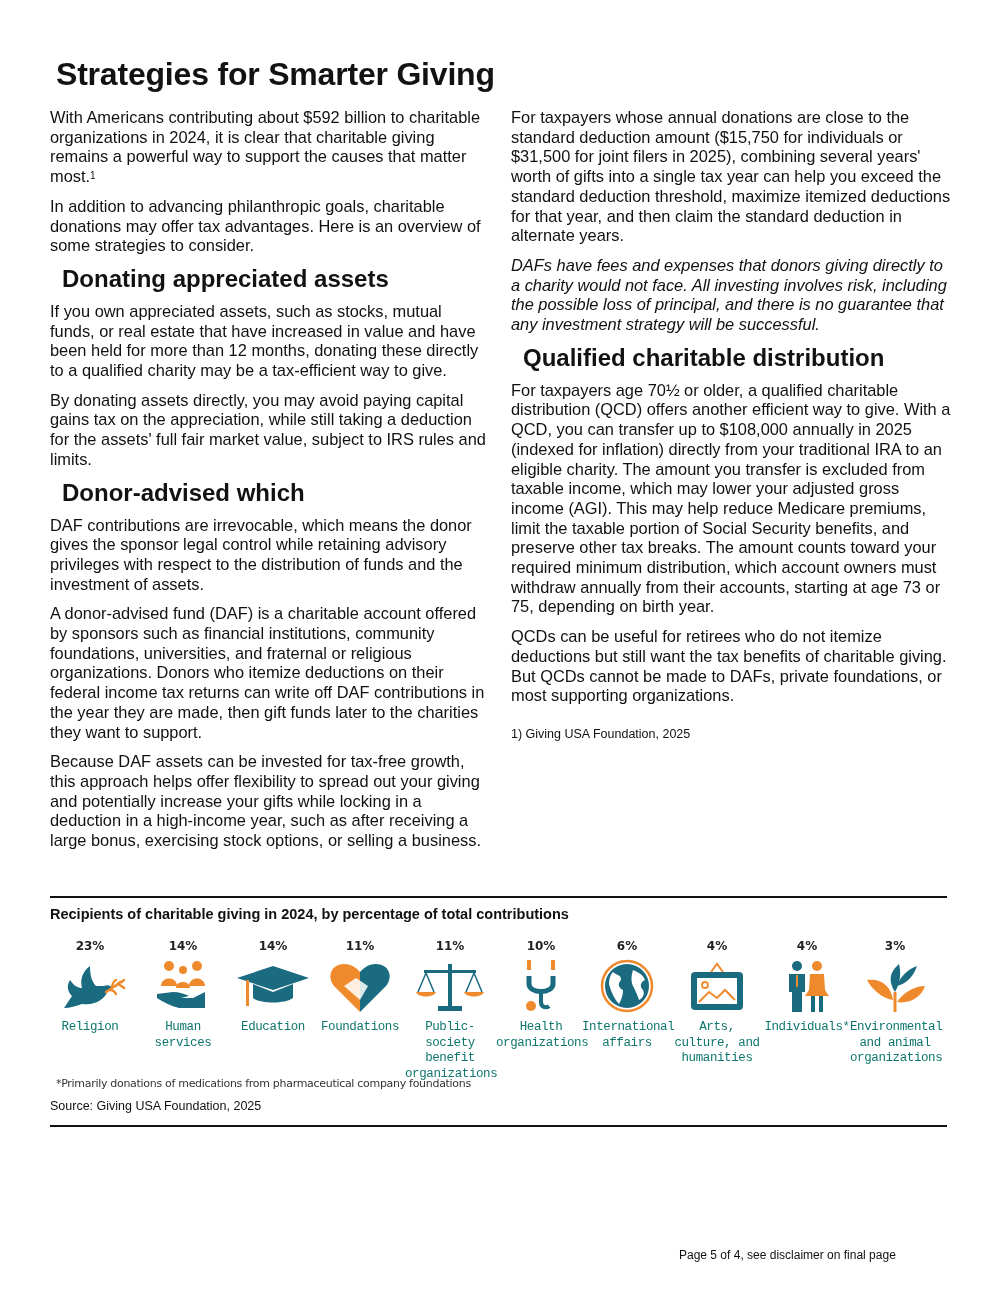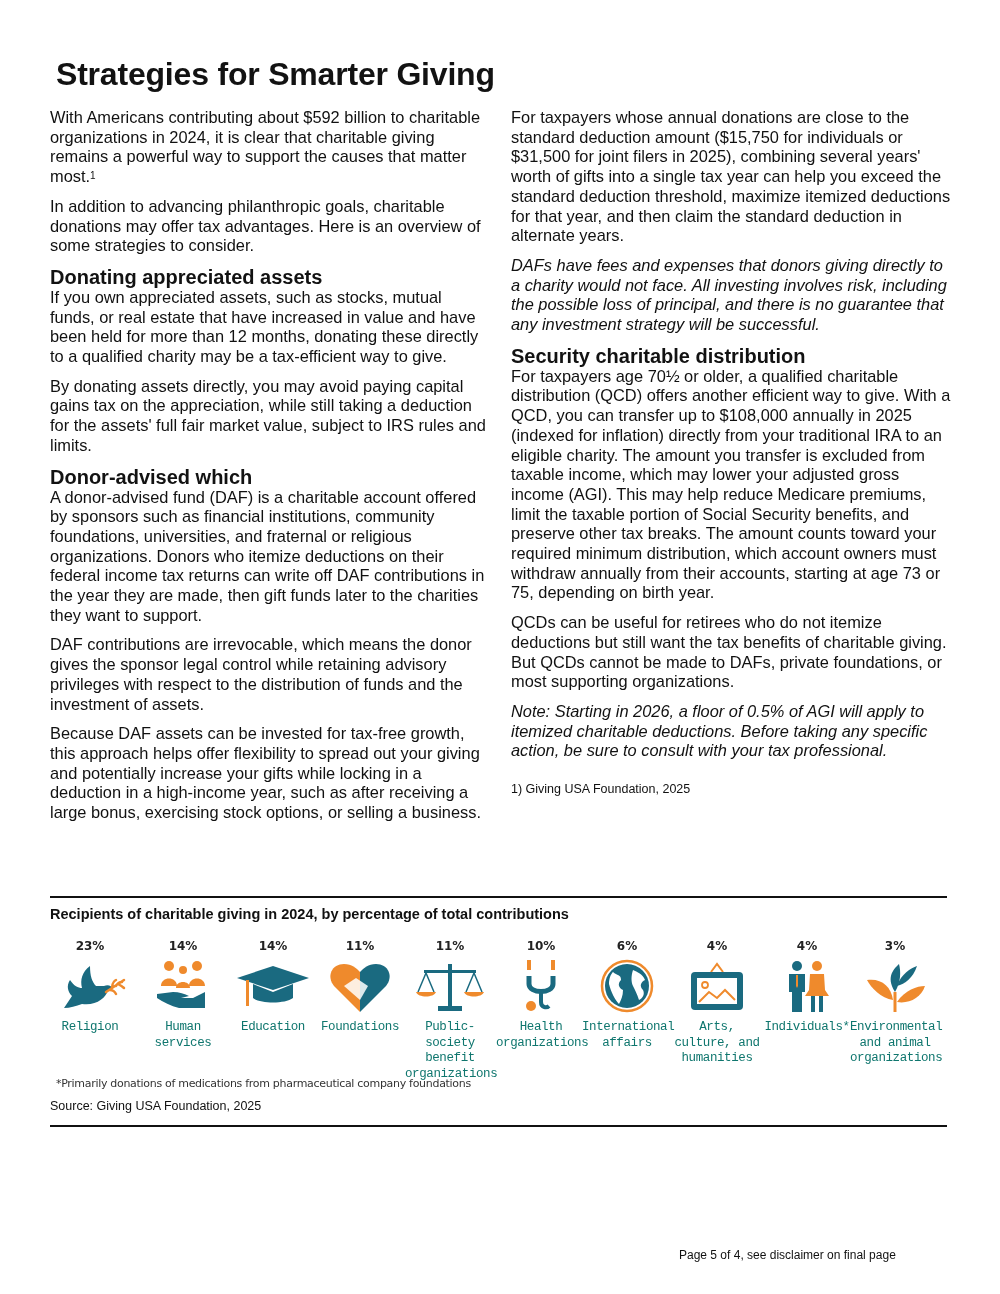--- a/index.html
+++ b/index.html
@@ -2,21 +2,21 @@
 <html><head>
 <meta charset="utf-8">
 <style>
   html,body{margin:0;padding:0;background:#fff;}
   body{width:1000px;height:1294px;position:relative;font-family:"Liberation Sans",sans-serif;color:#111;overflow:hidden;}
   .title{position:absolute;left:50px;top:50px;font-size:32px;font-weight:bold;color:#121212;margin:6px;letter-spacing:-0.2px;}
   .col{position:absolute;top:108px;width:440px;font-size:16.4px;line-height:19.7px;}
   .col.left{left:50px;}
   .col.right{left:511px;}
   .col p{margin:0 0 10px 0;}
-  .col h2{margin:0;font-size:20px;line-height:22px;font-weight:bold;color:#121212;}
+  .col h2{margin:12px;font-size:24px;line-height:22px;font-weight:bold;color:#121212;}
   .col .it{font-style:italic;}
   .col .fn{font-size:12.5px;line-height:16px;margin-top:20px;}
   sup{font-size:10px;vertical-align:top;position:relative;top:-1px;}
   .rule{position:absolute;left:50px;width:897px;height:2px;background:#111;}
   .rule.top{top:896px;}
   .rule.bot{top:1125px;}
   .chart-title{position:absolute;left:50px;top:906px;font-size:14.5px;font-weight:bold;color:#111;}
   .icons{position:absolute;left:50px;top:938px;width:897px;height:140px;}
   .item{position:absolute;top:0;width:90px;text-align:center;}
   .pct{font-family:"DejaVu Sans",sans-serif;font-weight:bold;font-size:12px;color:#222;height:16px;line-height:16px;}
@@ -31,32 +31,31 @@
 
 <h1 class="title">Strategies for Smarter Giving</h1>
 
 <div class="col left">
   <p><span>With Americans contributing about $592 billion to charitable organizations in 2024, it is clear that charitable giving remains a powerful way to support the causes that matter most.</span><sup>1</sup></p>
   <p>In addition to advancing philanthropic goals, charitable donations may offer tax advantages. Here is an overview of some strategies to consider.</p>
   <h2>Donating appreciated assets</h2>
   <p>If you own appreciated assets, such as stocks, mutual funds, or real estate that have increased in value and have been held for more than 12 months, donating these directly to a qualified charity may be a tax-efficient way to give.</p>
   <p>By donating assets directly, you may avoid paying capital gains tax on the appreciation, while still taking a deduction for the assets' full fair market value, subject to IRS rules and limits.</p>
   <h2>Donor-advised which</h2>
+  <p>DAF contributions are irrevocable, which means the donor gives the sponsor legal control while retaining advisory privileges with respect to the distribution of funds and the investment of assets.</p>
   <p>A donor-advised fund (DAF) is a charitable account offered by sponsors such as financial institutions, community foundations, universities, and fraternal or religious organizations. Donors who itemize deductions on their federal income tax returns can write off DAF contributions in the year they are made, then gift funds later to the charities they want to support.</p>
-  <p>DAF contributions are irrevocable, which means the donor gives the sponsor legal control while retaining advisory privileges with respect to the distribution of funds and the investment of assets.</p>
   <p>Because DAF assets can be invested for tax-free growth, this approach helps offer flexibility to spread out your giving and potentially increase your gifts while locking in a deduction in a high-income year, such as after receiving a large bonus, exercising stock options, or selling a business.</p>
 </div>
 
 <div class="col right">
   <p>For taxpayers whose annual donations are close to the standard deduction amount ($15,750 for individuals or $31,500 for joint filers in 2025), combining several years' worth of gifts into a single tax year can help you exceed the standard deduction threshold, maximize itemized deductions for that year, and then claim the standard deduction in alternate years.</p>
   <p class="it">DAFs have fees and expenses that donors giving directly to a charity would not face. All investing involves risk, including the possible loss of principal, and there is no guarantee that any investment strategy will be successful.</p>
-  <h2>Security charitable distribution</h2>
+  <h2>Qualified charitable distribution</h2>
   <p>For taxpayers age 70½ or older, a qualified charitable distribution (QCD) offers another efficient way to give. With a QCD, you can transfer up to $108,000 annually in 2025 (indexed for inflation) directly from your traditional IRA to an eligible charity. The amount you transfer is excluded from taxable income, which may lower your adjusted gross income (AGI). This may help reduce Medicare premiums, limit the taxable portion of Social Security benefits, and preserve other tax breaks. The amount counts toward your required minimum distribution, which account owners must withdraw annually from their accounts, starting at age 73 or 75, depending on birth year.</p>
   <p>QCDs can be useful for retirees who do not itemize deductions but still want the tax benefits of charitable giving. But QCDs cannot be made to DAFs, private foundations, or most supporting organizations.</p>
-  <p class="it">Note: Starting in 2026, a floor of 0.5% of AGI will apply to itemized charitable deductions. Before taking any specific action, be sure to consult with your tax professional.</p>
   <p class="fn">1) Giving USA Foundation, 2025</p>
 </div>
 
 <div class="rule top"></div>
 <div class="chart-title">Recipients of charitable giving in 2024, by percentage of total contributions</div>
 
 <div class="icons">
 
   <div class="item" style="left:-5px">
     <div class="pct">23%</div>

